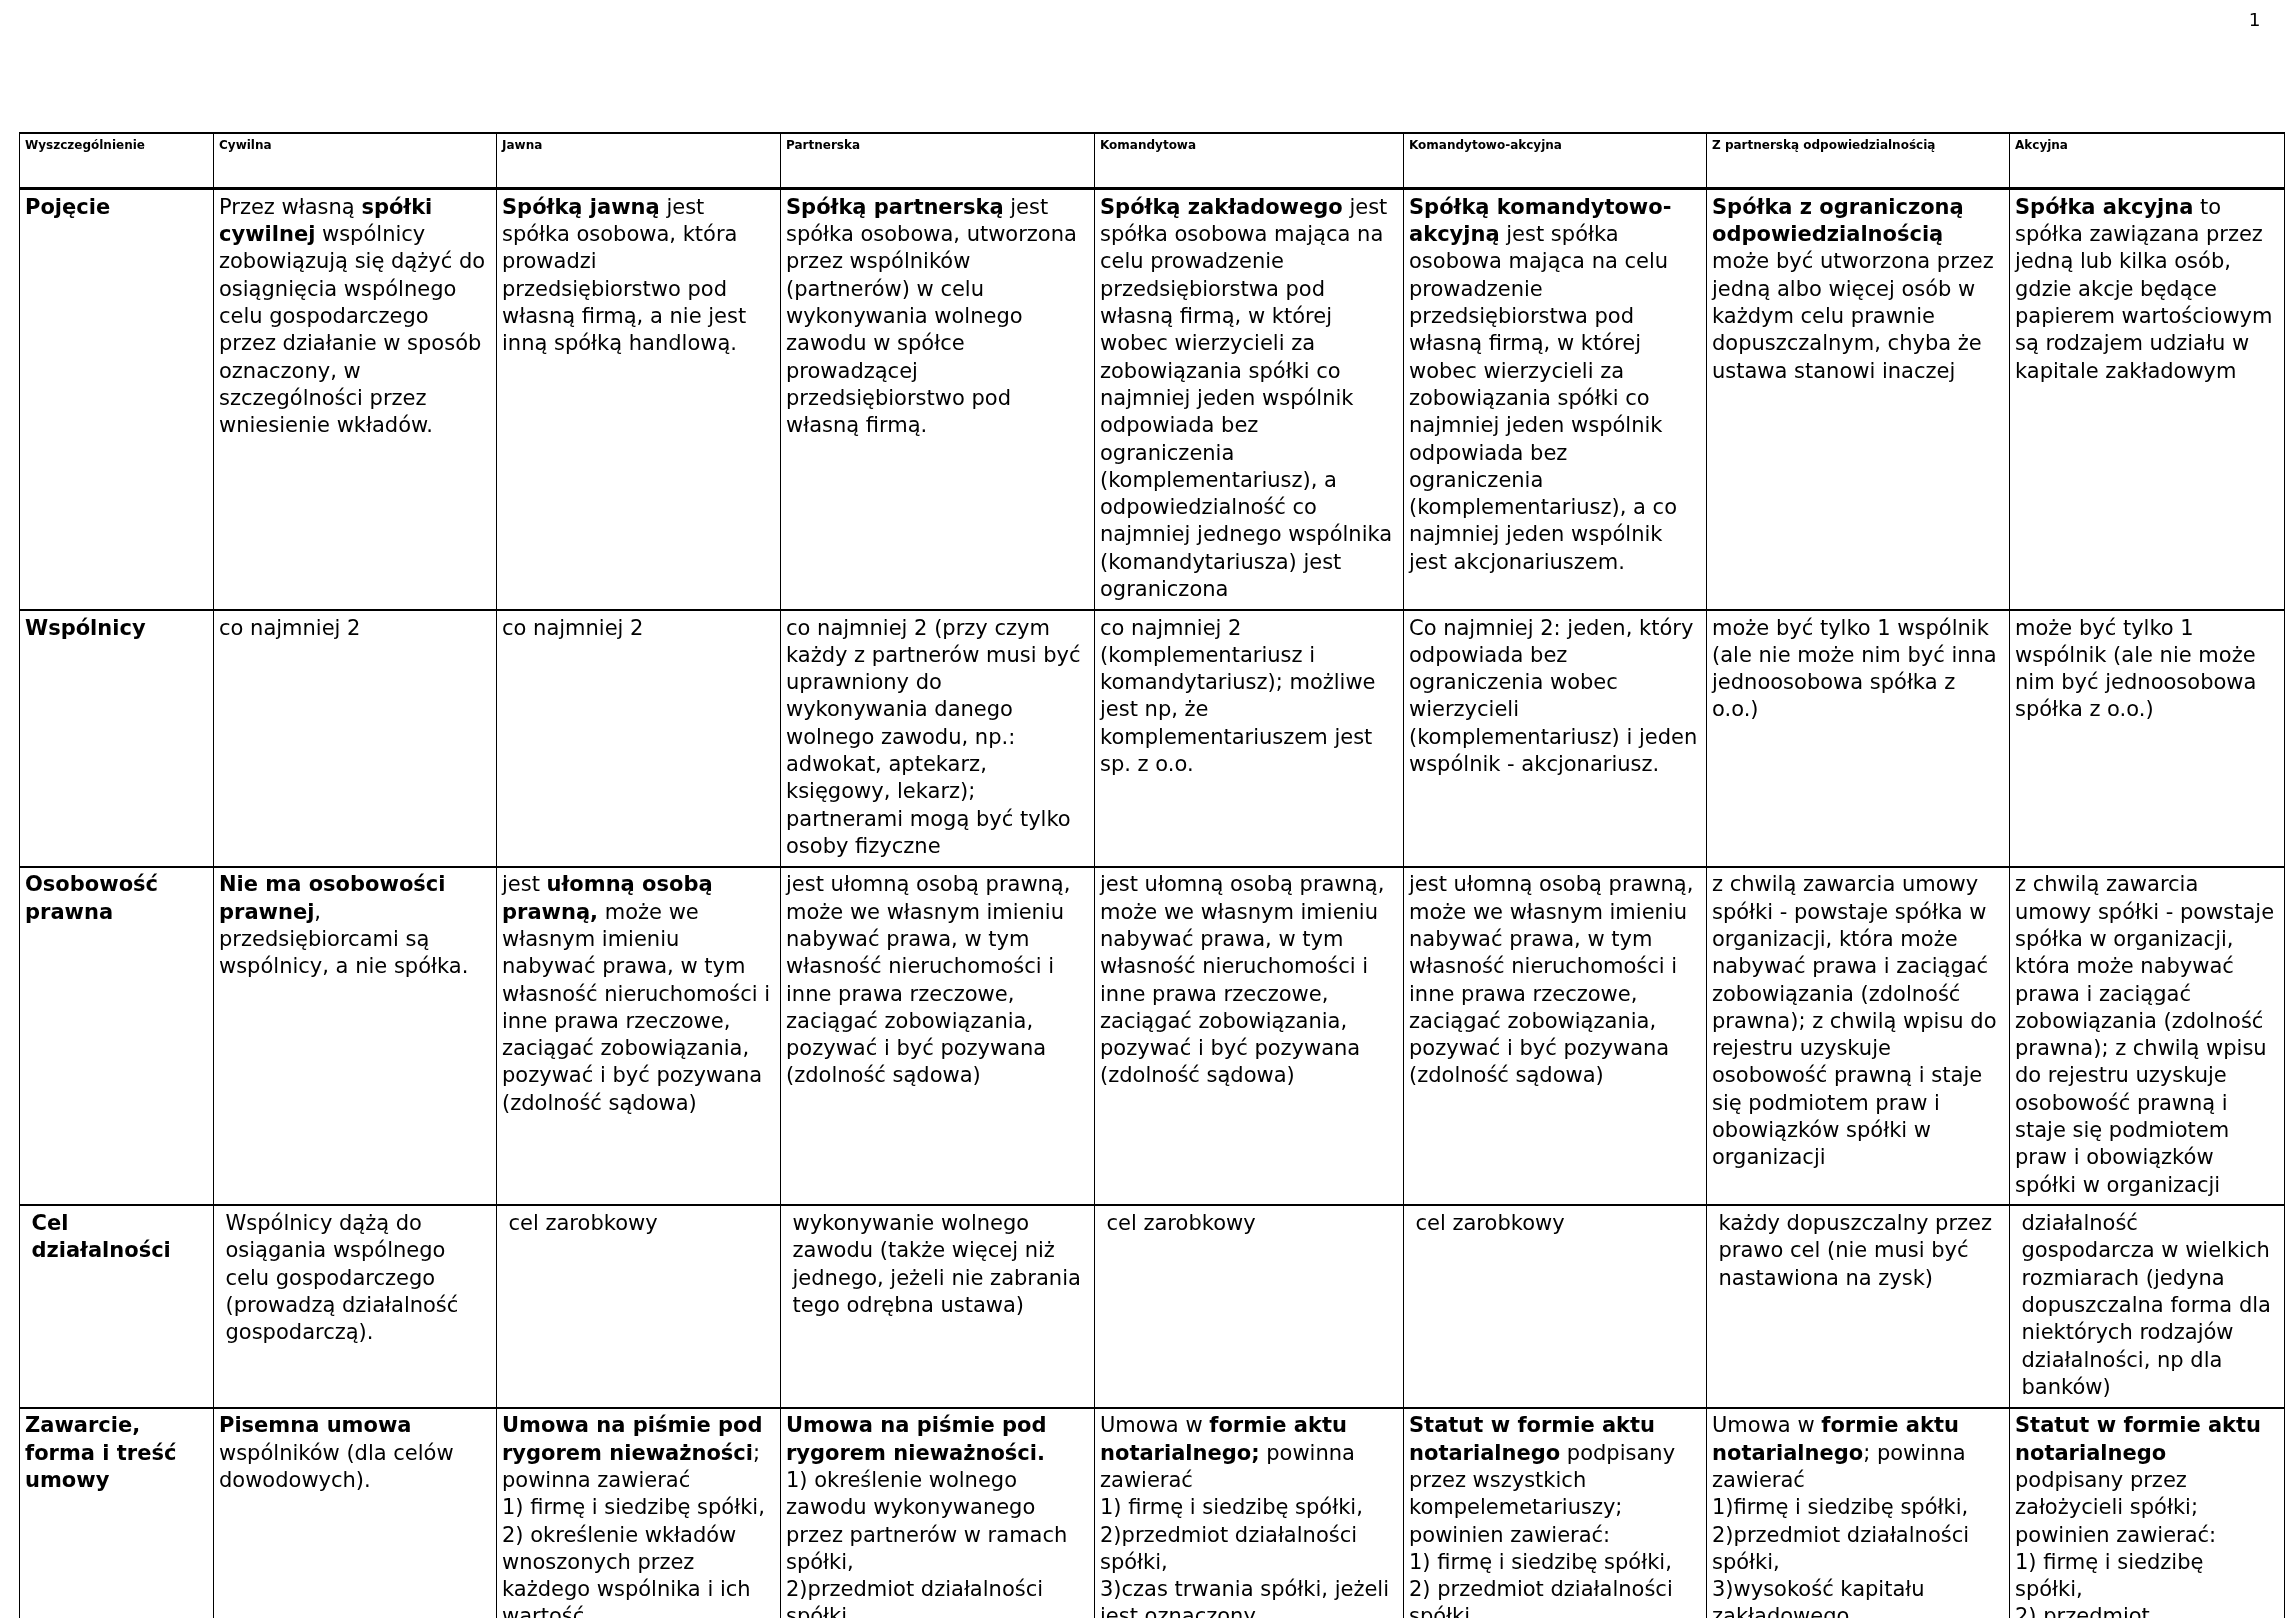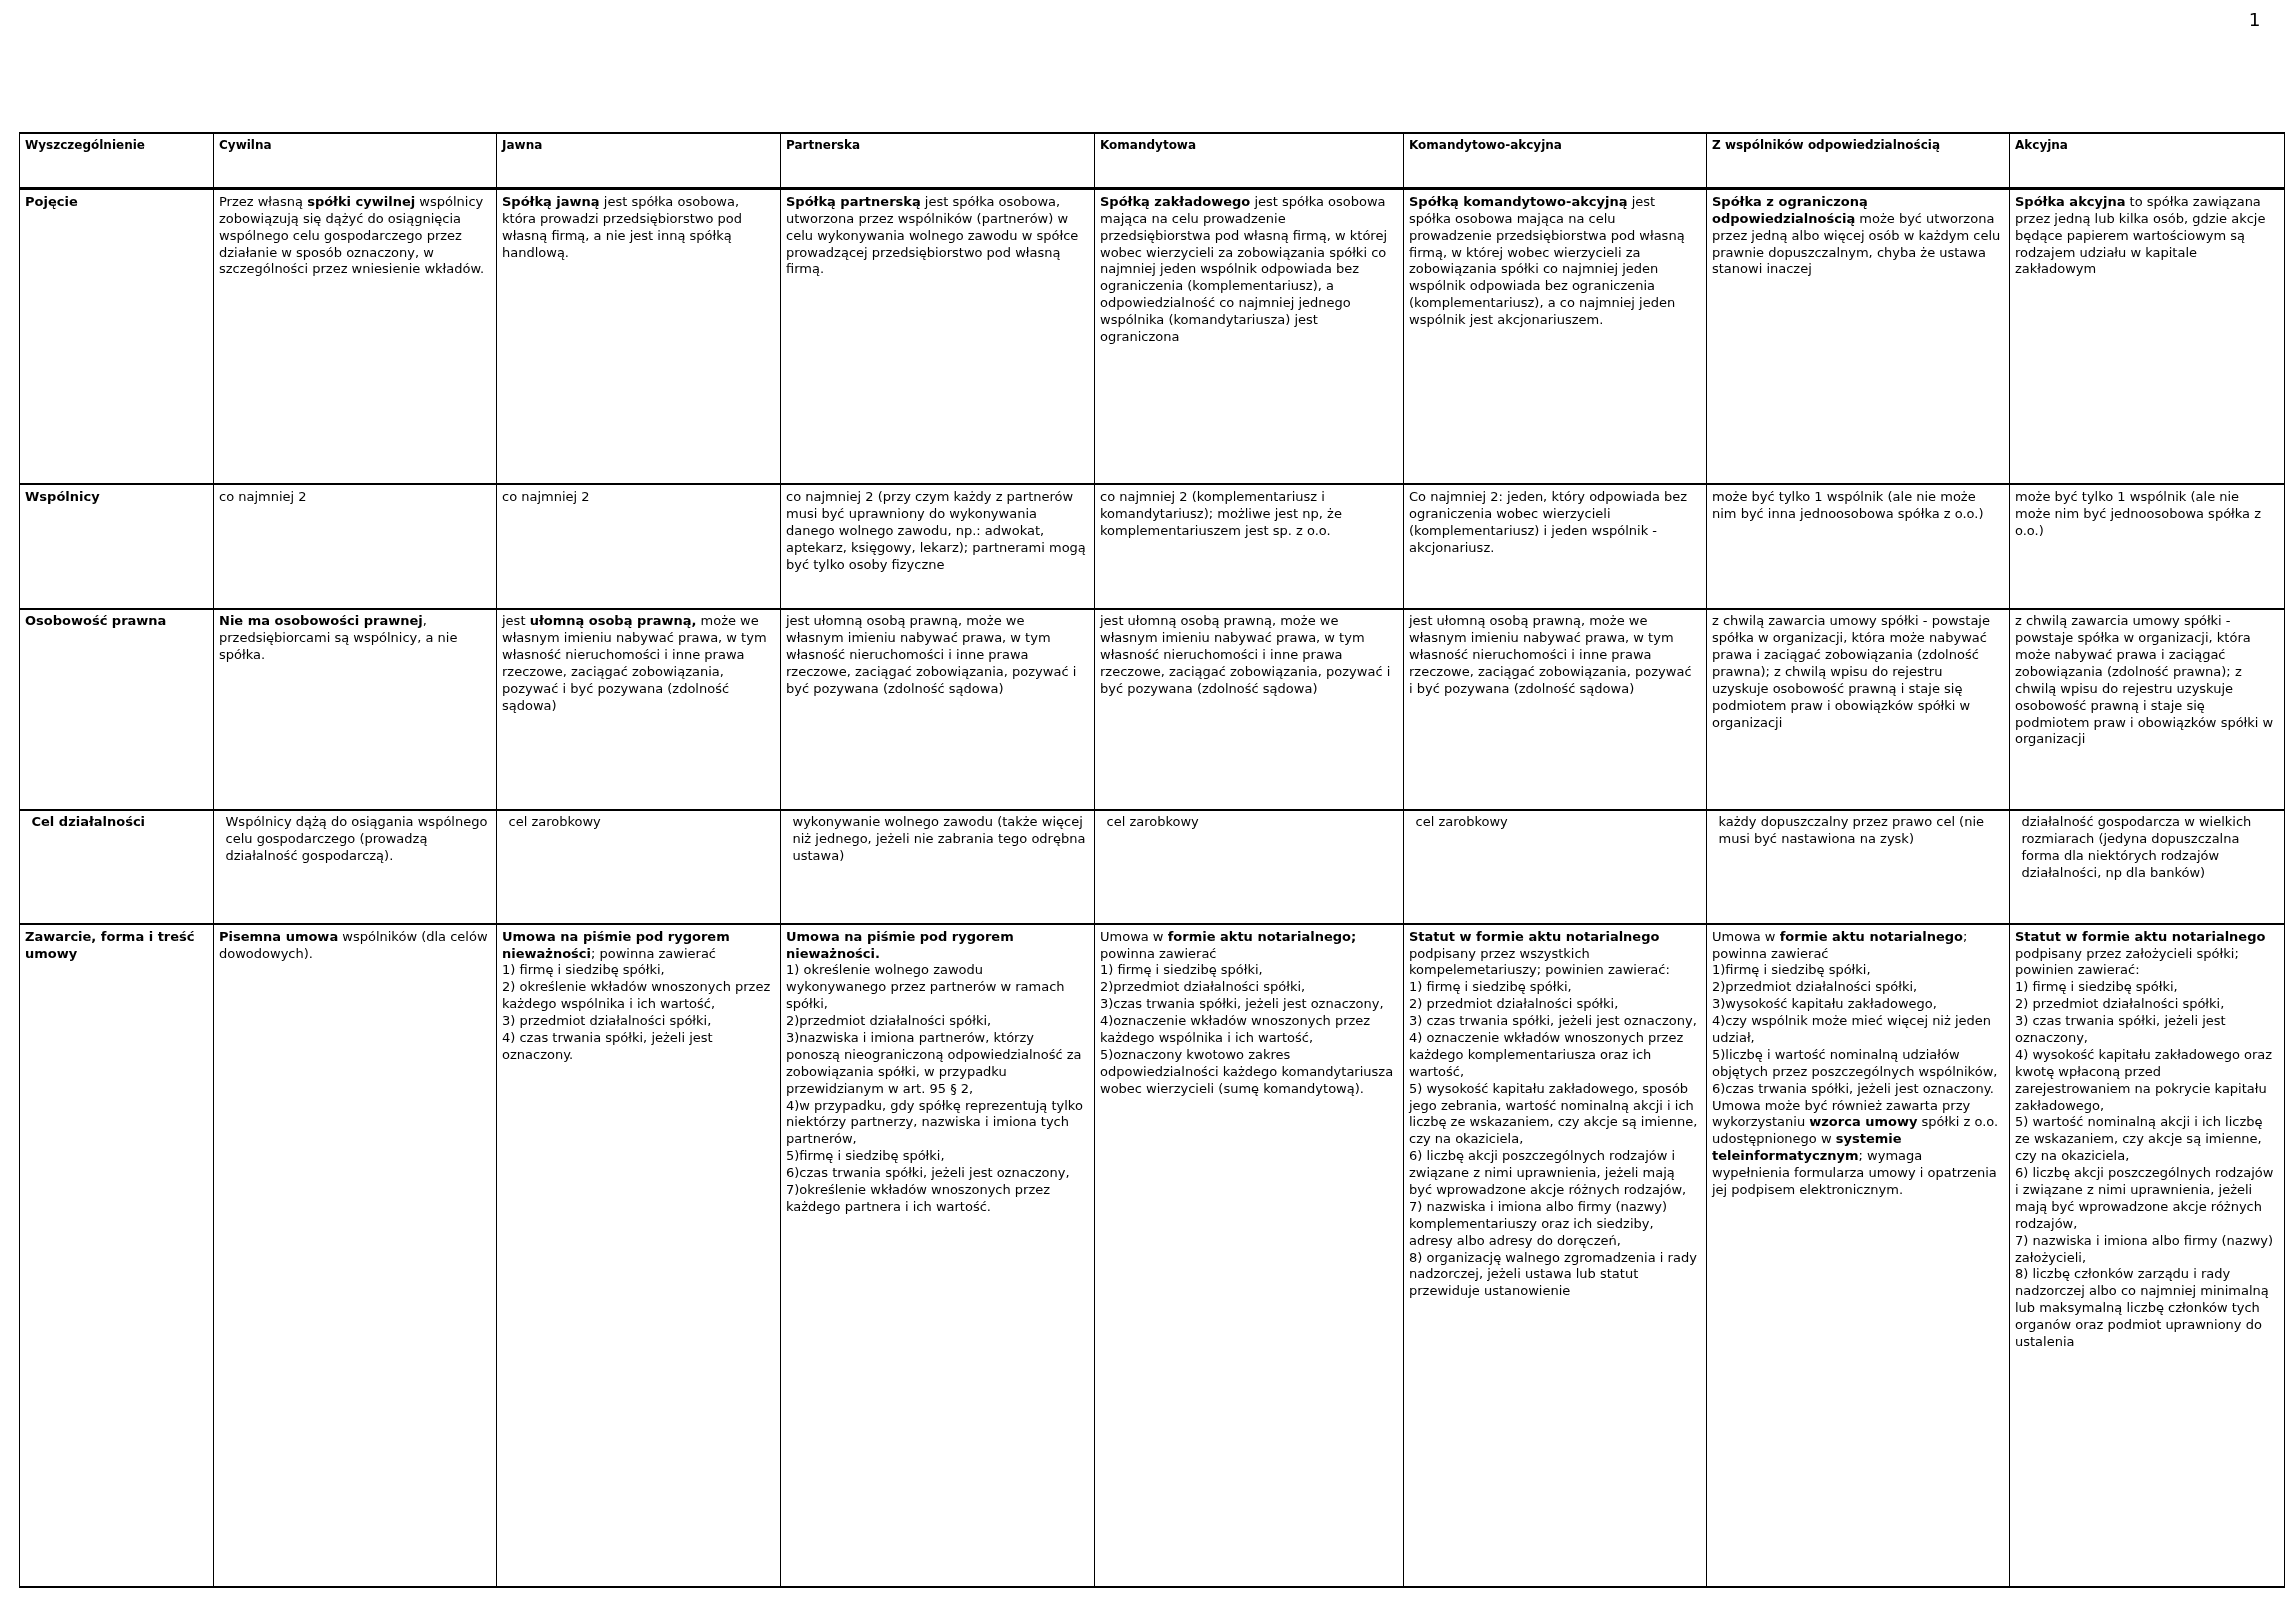--- a/index.html
+++ b/index.html
@@ -39,21 +39,21 @@
   .doc-table col:nth-child(7) { width: 303px; }
   .doc-table col:nth-child(8) { width: 275px; }
   .doc-table th, .doc-table td {
     border-left: 1.8px solid #000;
     border-right: 1.8px solid #000;
     border-top: 2.8px solid #000;
     border-bottom: 2.8px solid #000;
     vertical-align: top;
     text-align: left;
     padding: 3.7px 7.4px 5.5px 5.5px;
-    font-size: 13px;
+    font-size: 21px;
     line-height: 1.3;
     white-space: pre-wrap;
     word-wrap: break-word;
   }
   .doc-table thead th {
     font-weight: bold;
     font-size: 12px;
     border-bottom: 3.7px solid #000;
     height: 44px;
   }
@@ -83,21 +83,21 @@
       <col>
   </colgroup>
   <thead>
     <tr>
         <th>Wyszczególnienie</th>
         <th>Cywilna</th>
         <th>Jawna</th>
         <th>Partnerska</th>
         <th>Komandytowa</th>
         <th>Komandytowo-akcyjna</th>
-        <th>Z wspólników odpowiedzialnością</th>
+        <th>Z partnerską odpowiedzialnością</th>
         <th>Akcyjna</th>
       </tr>
   </thead>
   <tbody>
       <tr class="row-0">
         <td class="row-label">Pojęcie</td>
         <td><span>Przez własną </span><span class="b">spółki cywilnej</span><span> wspólnicy zobowiązują się dążyć do osiągnięcia wspólnego celu gospodarczego przez działanie w sposób oznaczony, w szczególności przez wniesienie wkładów.</span></td>
         <td><span class="b">Spółką jawną</span><span> jest spółka osobowa, która prowadzi przedsiębiorstwo pod własną firmą, a nie jest inną spółką handlową.</span></td>
         <td><span class="b">Spółką partnerską</span><span> jest spółka osobowa, utworzona przez wspólników (partnerów) w celu wykonywania wolnego zawodu w spółce prowadzącej przedsiębiorstwo pod własną firmą.</span></td>
         <td><span class="b">Spółką zakładowego</span><span> jest spółka osobowa mająca na celu prowadzenie przedsiębiorstwa pod własną firmą, w której wobec wierzycieli za zobowiązania spółki co najmniej jeden wspólnik odpowiada bez ograniczenia (komplementariusz), a odpowiedzialność co najmniej jednego wspólnika (komandytariusza) jest ograniczona</span></td>

